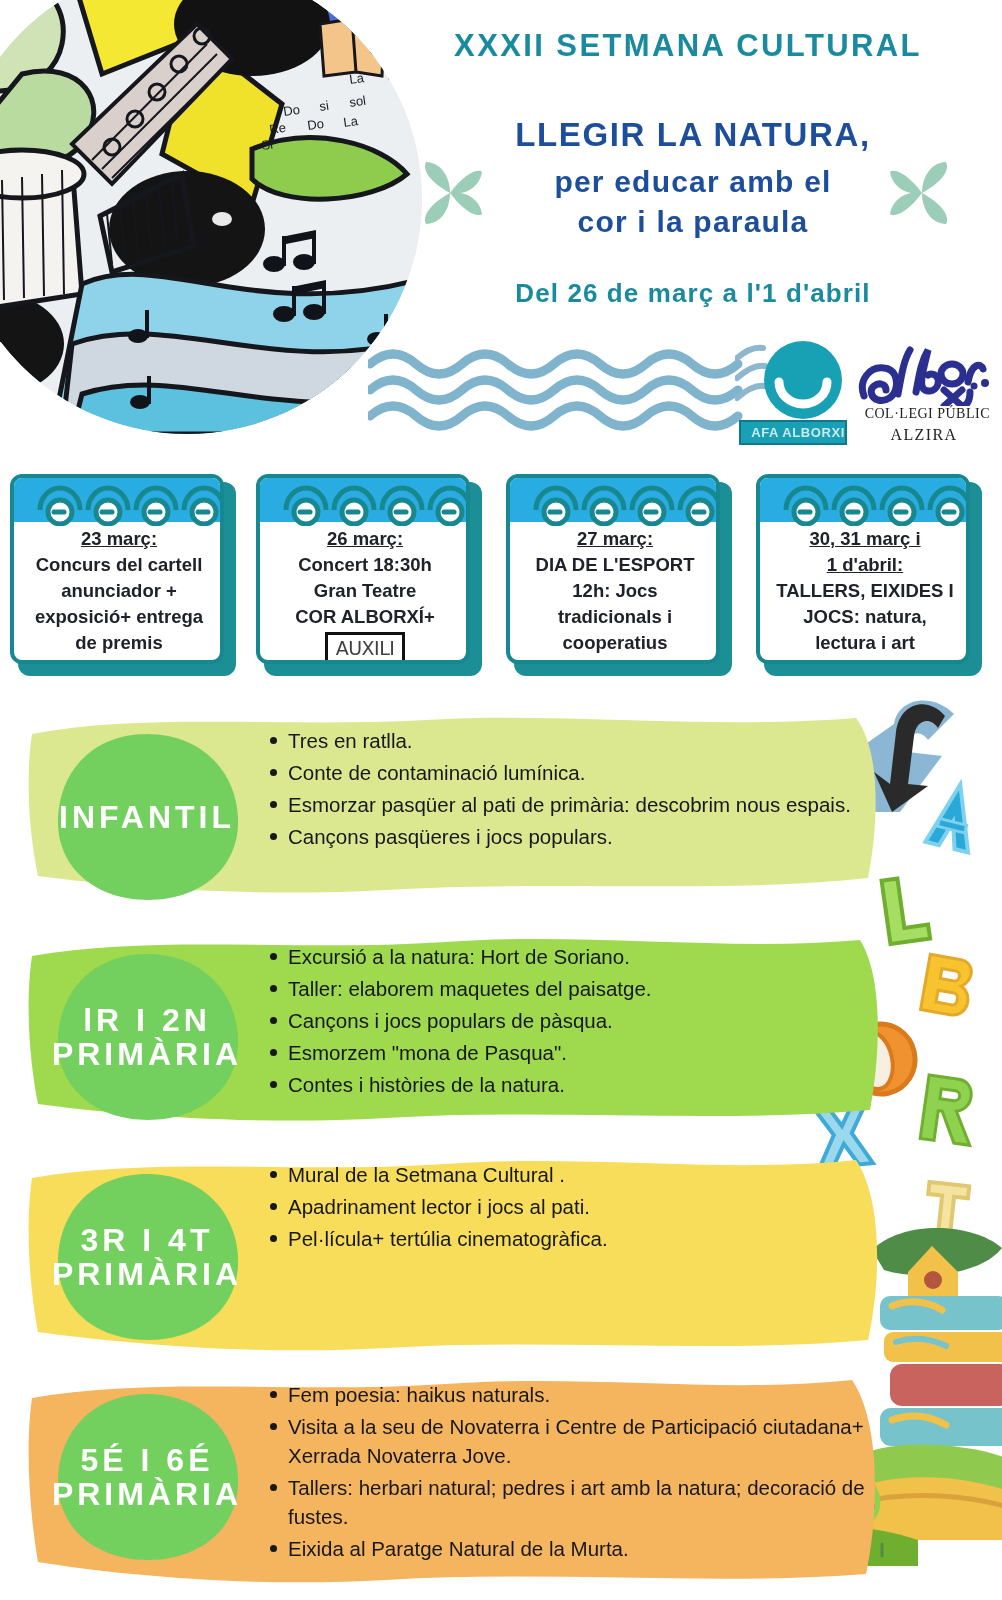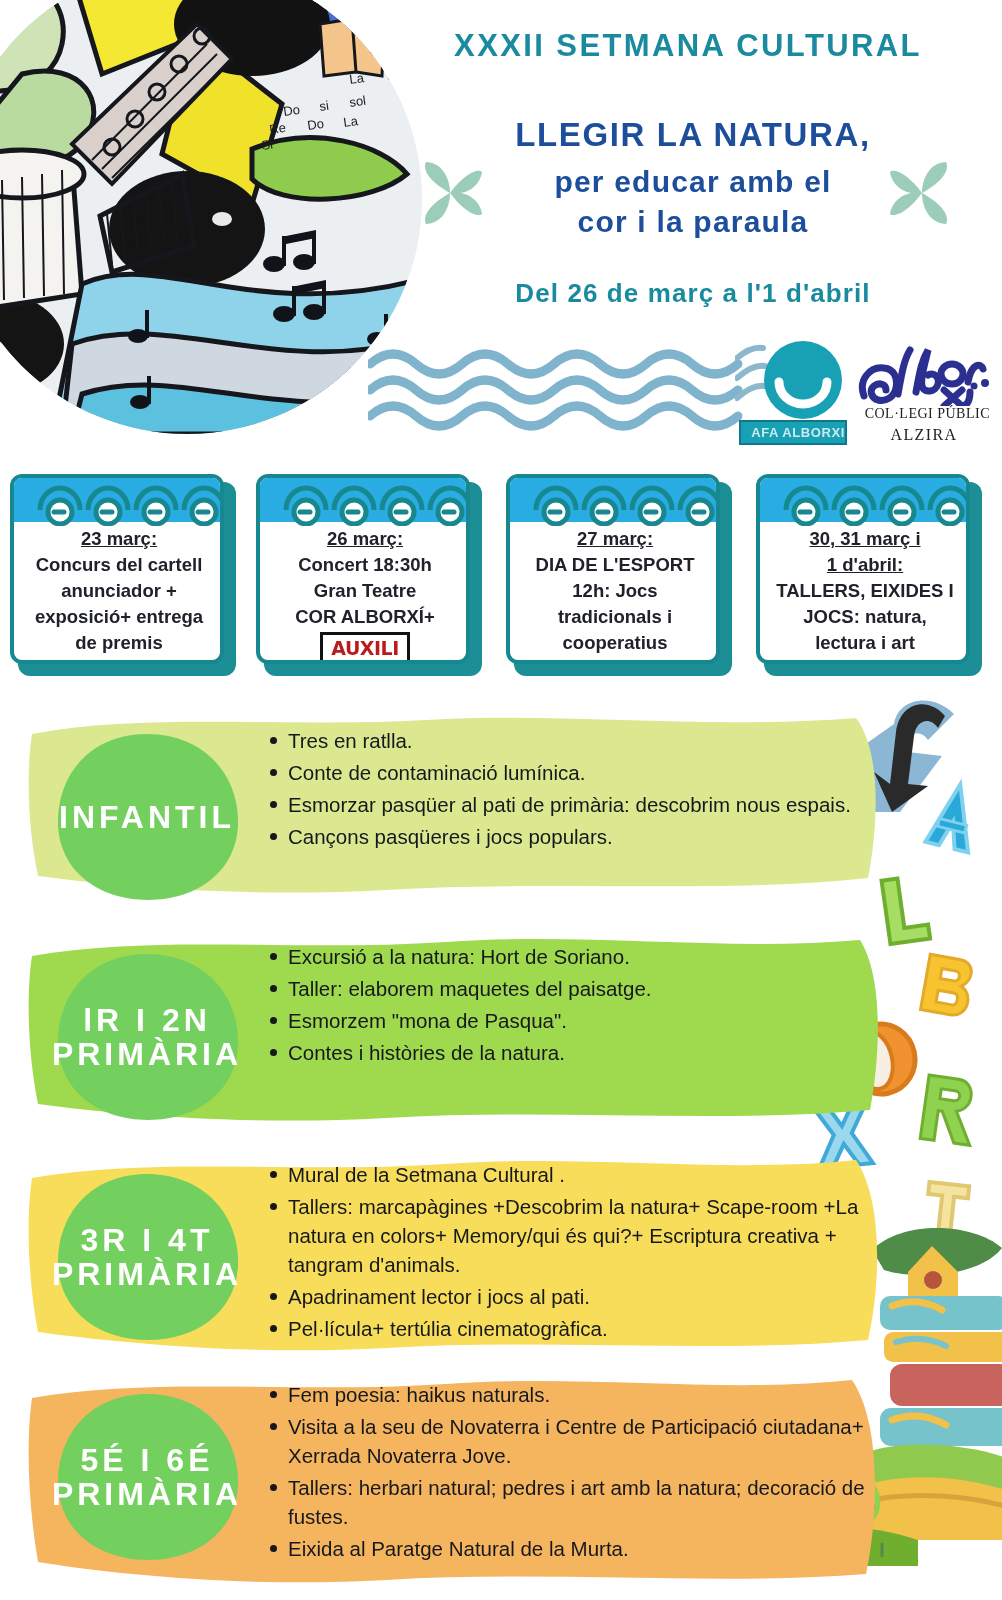--- a/index.html
+++ b/index.html
@@ -86,21 +86,21 @@
   }
   .cal .rings{position:absolute;left:0;top:-24px;width:214px;height:72px;}
   .cal .txt{
     position:absolute;left:6px;top:48px;width:198px;
     text-align:center;color:#20222b;
     font-size:18.5px;font-weight:bold;line-height:26px;
   }
   .cal .txt .u{text-decoration:underline;}
   .auxili{
     display:inline-block;border:3px solid #111;padding:0px 8px;margin-top:2px;
-    font-size:19px;font-weight:bold;letter-spacing:-.5px;color:#b91c1c;
+    font-size:19px;font-weight:normal;letter-spacing:-.5px;color:#404040;
     font-family:"DejaVu Sans",sans-serif;
   }
   #cal0{left:10px;} #cal1{left:256px;} #cal2{left:506px;} #cal3{left:756px;}
 
   
   .deco{position:absolute;pointer-events:none;}
 
   
   .band{position:absolute;}
   .band .brush{position:absolute;left:0;top:0;}
@@ -614,20 +614,21 @@
         <path d="M93 2 C146 2 182 38 184 86 C186 136 146 168 94 168 C42 168 2 136 4 86 C6 38 40 2 93 2 Z" fill="#74d05e"></path>
       </svg>
       <div class="lbl">
         <span>lR I 2N</span>
         <span>PRIMÀRIA</span>
       </div>
     </div>
     <ul style="left:240px;top:14px;width:600px;">
       <li>Excursió a la natura: Hort de Soriano.</li>
       <li>Taller: elaborem maquetes del paisatge.</li>
+      <li>Cançons i jocs populars de pàsqua.</li>
       <li>Esmorzem "mona de Pasqua".</li>
       <li>Contes i històries de la natura.</li>
     </ul>
   </div>
 
   <div class="band" style="left:26px;top:1148px;width:880px;height:210px;">
     <div class="brush">
       <svg width="860" height="210" viewBox="0 0 860 210" preserveAspectRatio="none">
         <path d="M6 30 C130 8 270 26 420 16 C560 6 700 26 830 12
                  C858 54 854 140 842 192
@@ -639,21 +640,20 @@
       <svg width="186" height="170" viewBox="0 0 186 170" style="position:absolute;left:0;top:0;">
         <path d="M93 2 C146 2 182 38 184 86 C186 136 146 168 94 168 C42 168 2 136 4 86 C6 38 40 2 93 2 Z" fill="#74d05e"></path>
       </svg>
       <div class="lbl">
         <span>3R I 4T</span>
         <span>PRIMÀRIA</span>
       </div>
     </div>
     <ul style="left:240px;top:12px;width:610px;">
       <li>Mural de la Setmana Cultural .</li>
-      <li>Tallers:  marcapàgines +Descobrim la natura+ Scape-room +La natura en colors+ Memory/qui és qui?+ Escriptura creativa + tangram d'animals.</li>
       <li>Apadrinament lector i jocs al pati.</li>
       <li>Pel·lícula+ tertúlia cinematogràfica.</li>
     </ul>
   </div>
 
   <div class="band" style="left:26px;top:1368px;width:880px;height:220px;">
     <div class="brush">
       <svg width="860" height="220" viewBox="0 0 860 220" preserveAspectRatio="none">
         <path d="M6 30 C130 8 270 26 420 16 C560 6 700 26 826 12
                  C856 56 852 150 840 206

